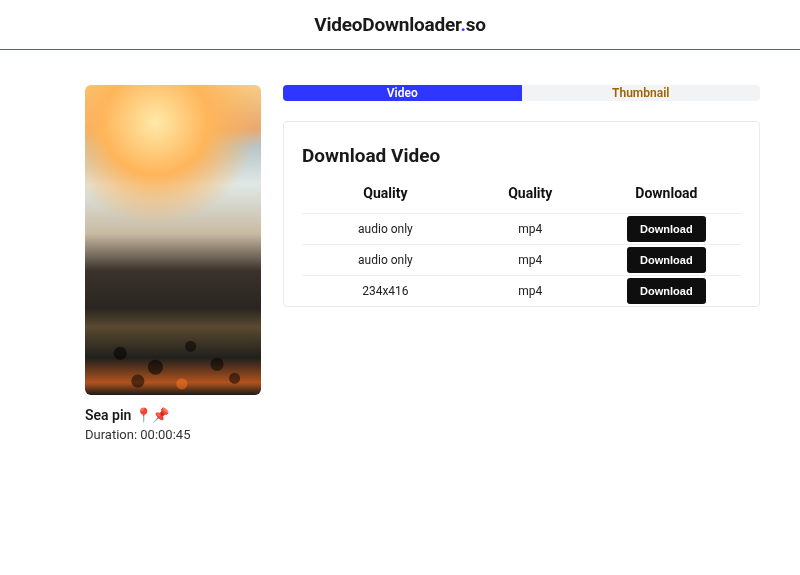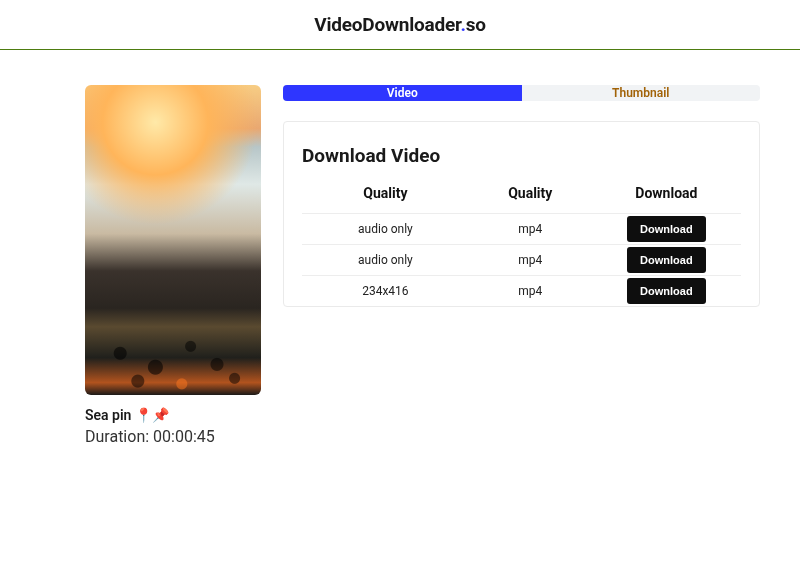--- a/index.html
+++ b/index.html
@@ -68,21 +68,21 @@
       radial-gradient(circle at 55% 92%, rgba(255,120,30,.5) 5px, transparent 6px),
       radial-gradient(circle at 85% 88%, rgba(0,0,0,.5) 5px, transparent 6px);
   }
   .video-title {
     margin-top: 12px;
     font-size: 14px;
     font-weight: 600;
   }
   .video-duration {
     margin-top: 4px;
-    font-size: 16px;
+    font-size: 13px;
     color: #333;
   }
   .right-col {
     flex: 1;
     min-width: 0;
   }
   .tabs {
     display: flex;
     background: #f1f3f5;
     border-radius: 4px;

